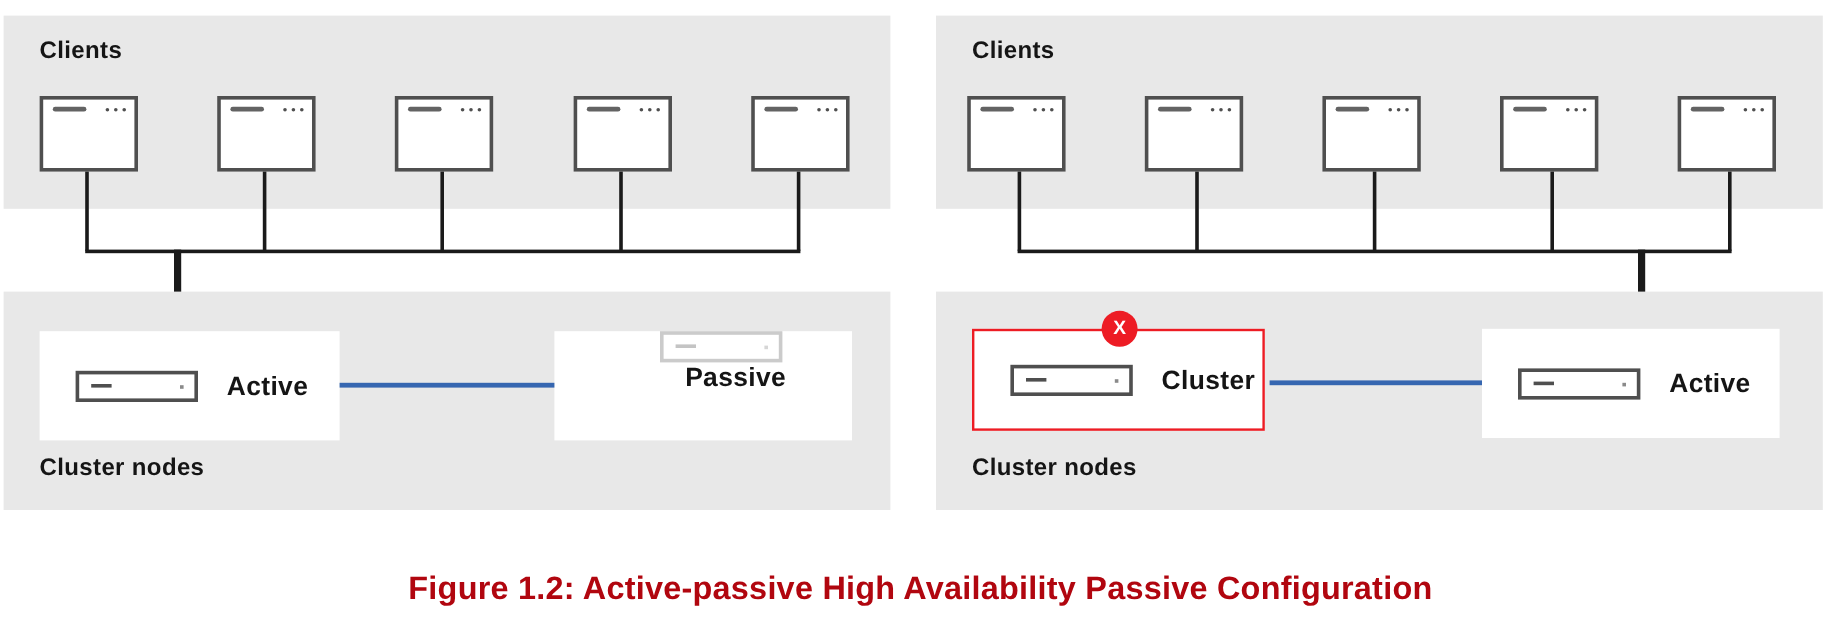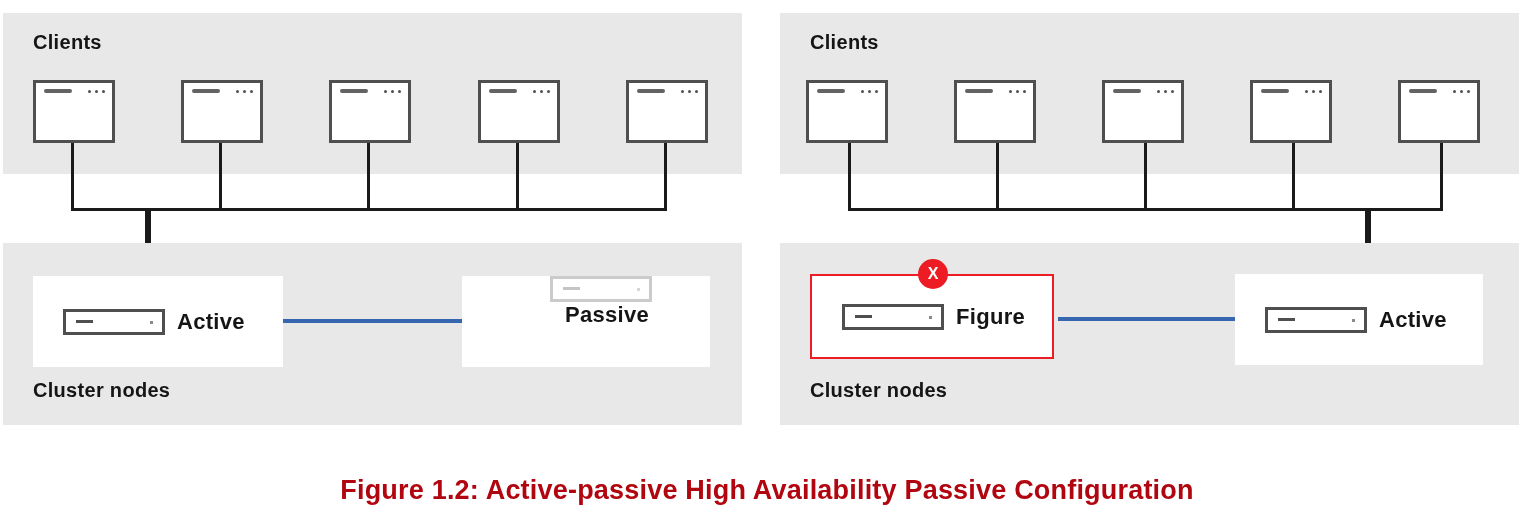--- a/index.html
+++ b/index.html
@@ -60,21 +60,21 @@
 
   
   .node{
     position:absolute;background:#ffffff;
     display:flex;align-items:center;
     padding-left:30px;box-sizing:border-box;
   }
   .node.failed{border:2px solid #ed1c24;}
   .node-label{
     font-size:22px;font-weight:bold;color:#151515;
-    margin-left:12px;letter-spacing:0.3px;
+    margin-left:24px;letter-spacing:0.3px;
   }
   
   .server{
     position:relative;width:96px;height:20px;
     background:#ffffff;border:3px solid #4f4f4f;flex:none;
   }
   .server .dash{
     position:absolute;left:10px;top:8px;width:17px;height:3px;background:#4f4f4f;
   }
   .server .pin{
@@ -240,21 +240,21 @@
   <div class="stem" style="left:1365px;top:208px;height:49px;"></div>
   <div class="ahead" style="left:1358px;top:256px;"></div>
 
   <div class="panel" id="cluster-right">
     <div class="node failed" id="node-failed-right">
       <span class="badge">X</span>
       <span class="server">
           <span class="dash"></span>
           <span class="pin"></span>
         </span>
-      <span class="node-label">Figure</span>
+      <span class="node-label">Cluster</span>
     </div>
     <div class="node" id="node-active-right">
       <span class="server">
           <span class="dash"></span>
           <span class="pin"></span>
         </span>
       <span class="node-label">Active</span>
     </div>
     <div class="panel-label cluster-title">Cluster nodes</div>
   </div>

